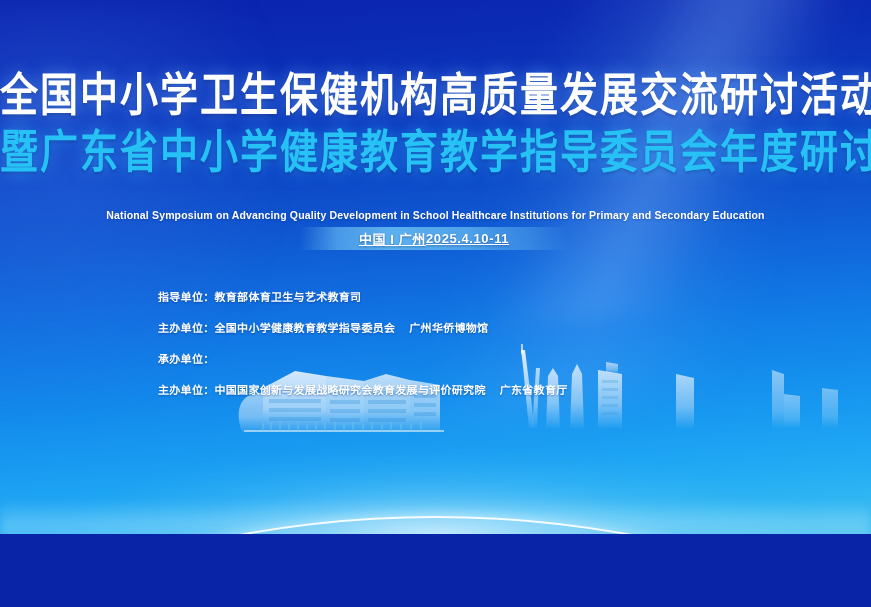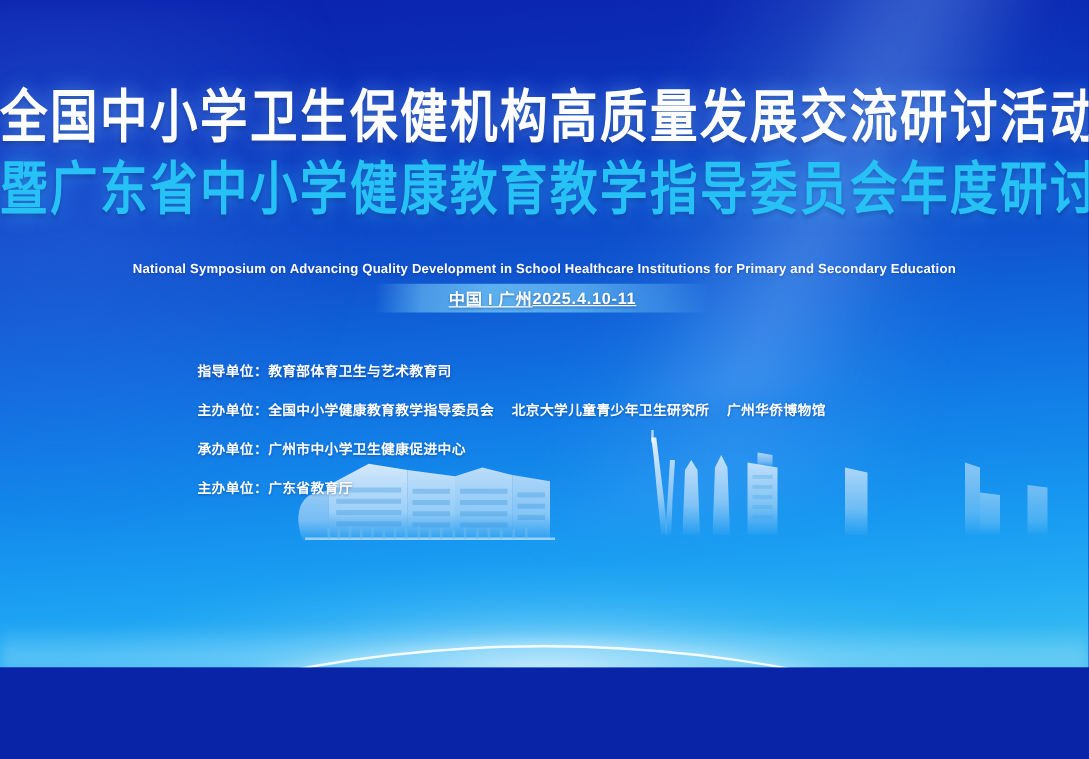--- a/index.html
+++ b/index.html
@@ -356,32 +356,31 @@
         <div class="org-row">
           <span class="org-label">指导单位：</span>
           <span class="org-values">
             <span>教育部体育卫生与艺术教育司</span>
           </span>
         </div>
         <div class="org-row">
           <span class="org-label">主办单位：</span>
           <span class="org-values">
             <span>全国中小学健康教育教学指导委员会</span>
-            <span>北京大学儿童青少年卫生研究所</span>
             <span>广州华侨博物馆</span>
           </span>
         </div>
         <div class="org-row">
           <span class="org-label">承办单位：</span>
           <span class="org-values">
-            <span>广州市中小学卫生健康促进中心</span>
           </span>
         </div>
         <div class="org-row">
           <span class="org-label">主办单位：</span>
           <span class="org-values">
+            <span>中国国家创新与发展战略研究会教育发展与评价研究院</span>
             <span>广东省教育厅</span>
           </span>
         </div>
       </div>
 
   </div>
 </div>
 
 </body></html>

